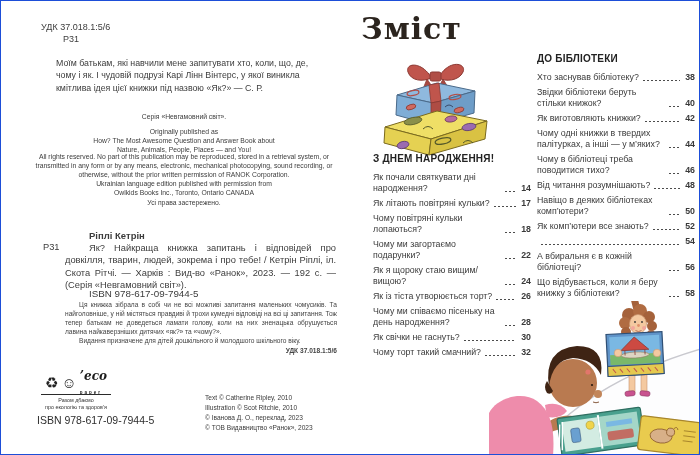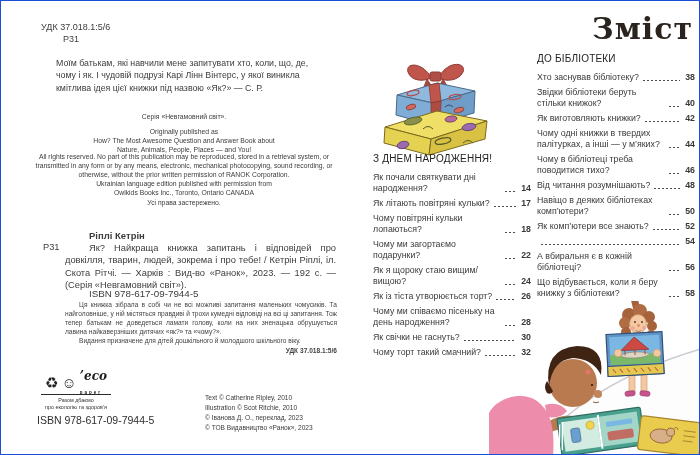--- a/index.html
+++ b/index.html
@@ -38,27 +38,27 @@
   .eco-logo { text-align:left; line-height:0.9; }
   .eco-word { font-family:"DejaVu Serif", serif; font-style:italic; font-weight:bold;
               font-size:12px; color:#1a1a1a; }
   .eco-paper { font-size:4.5px; letter-spacing:2px; font-weight:bold; }
   .eco-divider { height:0; border-top:1.4px solid #2a2a2a; margin:2px 4px 2px 4px; }
   .eco-label { font-size:5.4px; line-height:1.35; color:#333; }
   .isbn-bottom { left:36px; top:413px; font-size:10.5px; color:#2e2e2e; }
   .credits { left:204px; top:392px; font-size:6.6px; line-height:1.5; color:#3a3a3a; }
 
   
-  .toc-title-main { left:360px; top:10px; width:332px; text-align:right;
+  .toc-title-main { left:360px; top:10px; width:332px; text-align:left;
                     font-family:"DejaVu Serif", serif; font-weight:bold;
                     font-size:30px; color:#2b241e; letter-spacing:1px; }
   .toc-col { width:158px; }
   .toc-col1 { left:372px; top:152px; }
   .toc-col2 { left:536px; top:52px; }
-  .toc-header { font-size:10px; font-weight:normal; color:#222; margin-bottom:8px;
+  .toc-header { font-size:10px; font-weight:bold; color:#222; margin-bottom:8px;
                 letter-spacing:0.2px; }
   .toc-entry { display:flex; align-items:flex-end; margin-bottom:4px;
                font-size:8.8px; line-height:1.25; color:#3a3a3a; }
   .toc-entry-title { max-width:128px; }
   .dot-leader { flex:1 1 8px; height:3px; margin:0 2px 1px 3px; align-self:flex-end;
                 background-image:radial-gradient(circle, #4c4c4c 0.8px, transparent 1px);
                 background-size:4px 3px; background-repeat:repeat-x;
                 background-position:left bottom; }
   .toc-entry-page { min-width:13px; text-align:right;font-weight:bold; }
 

